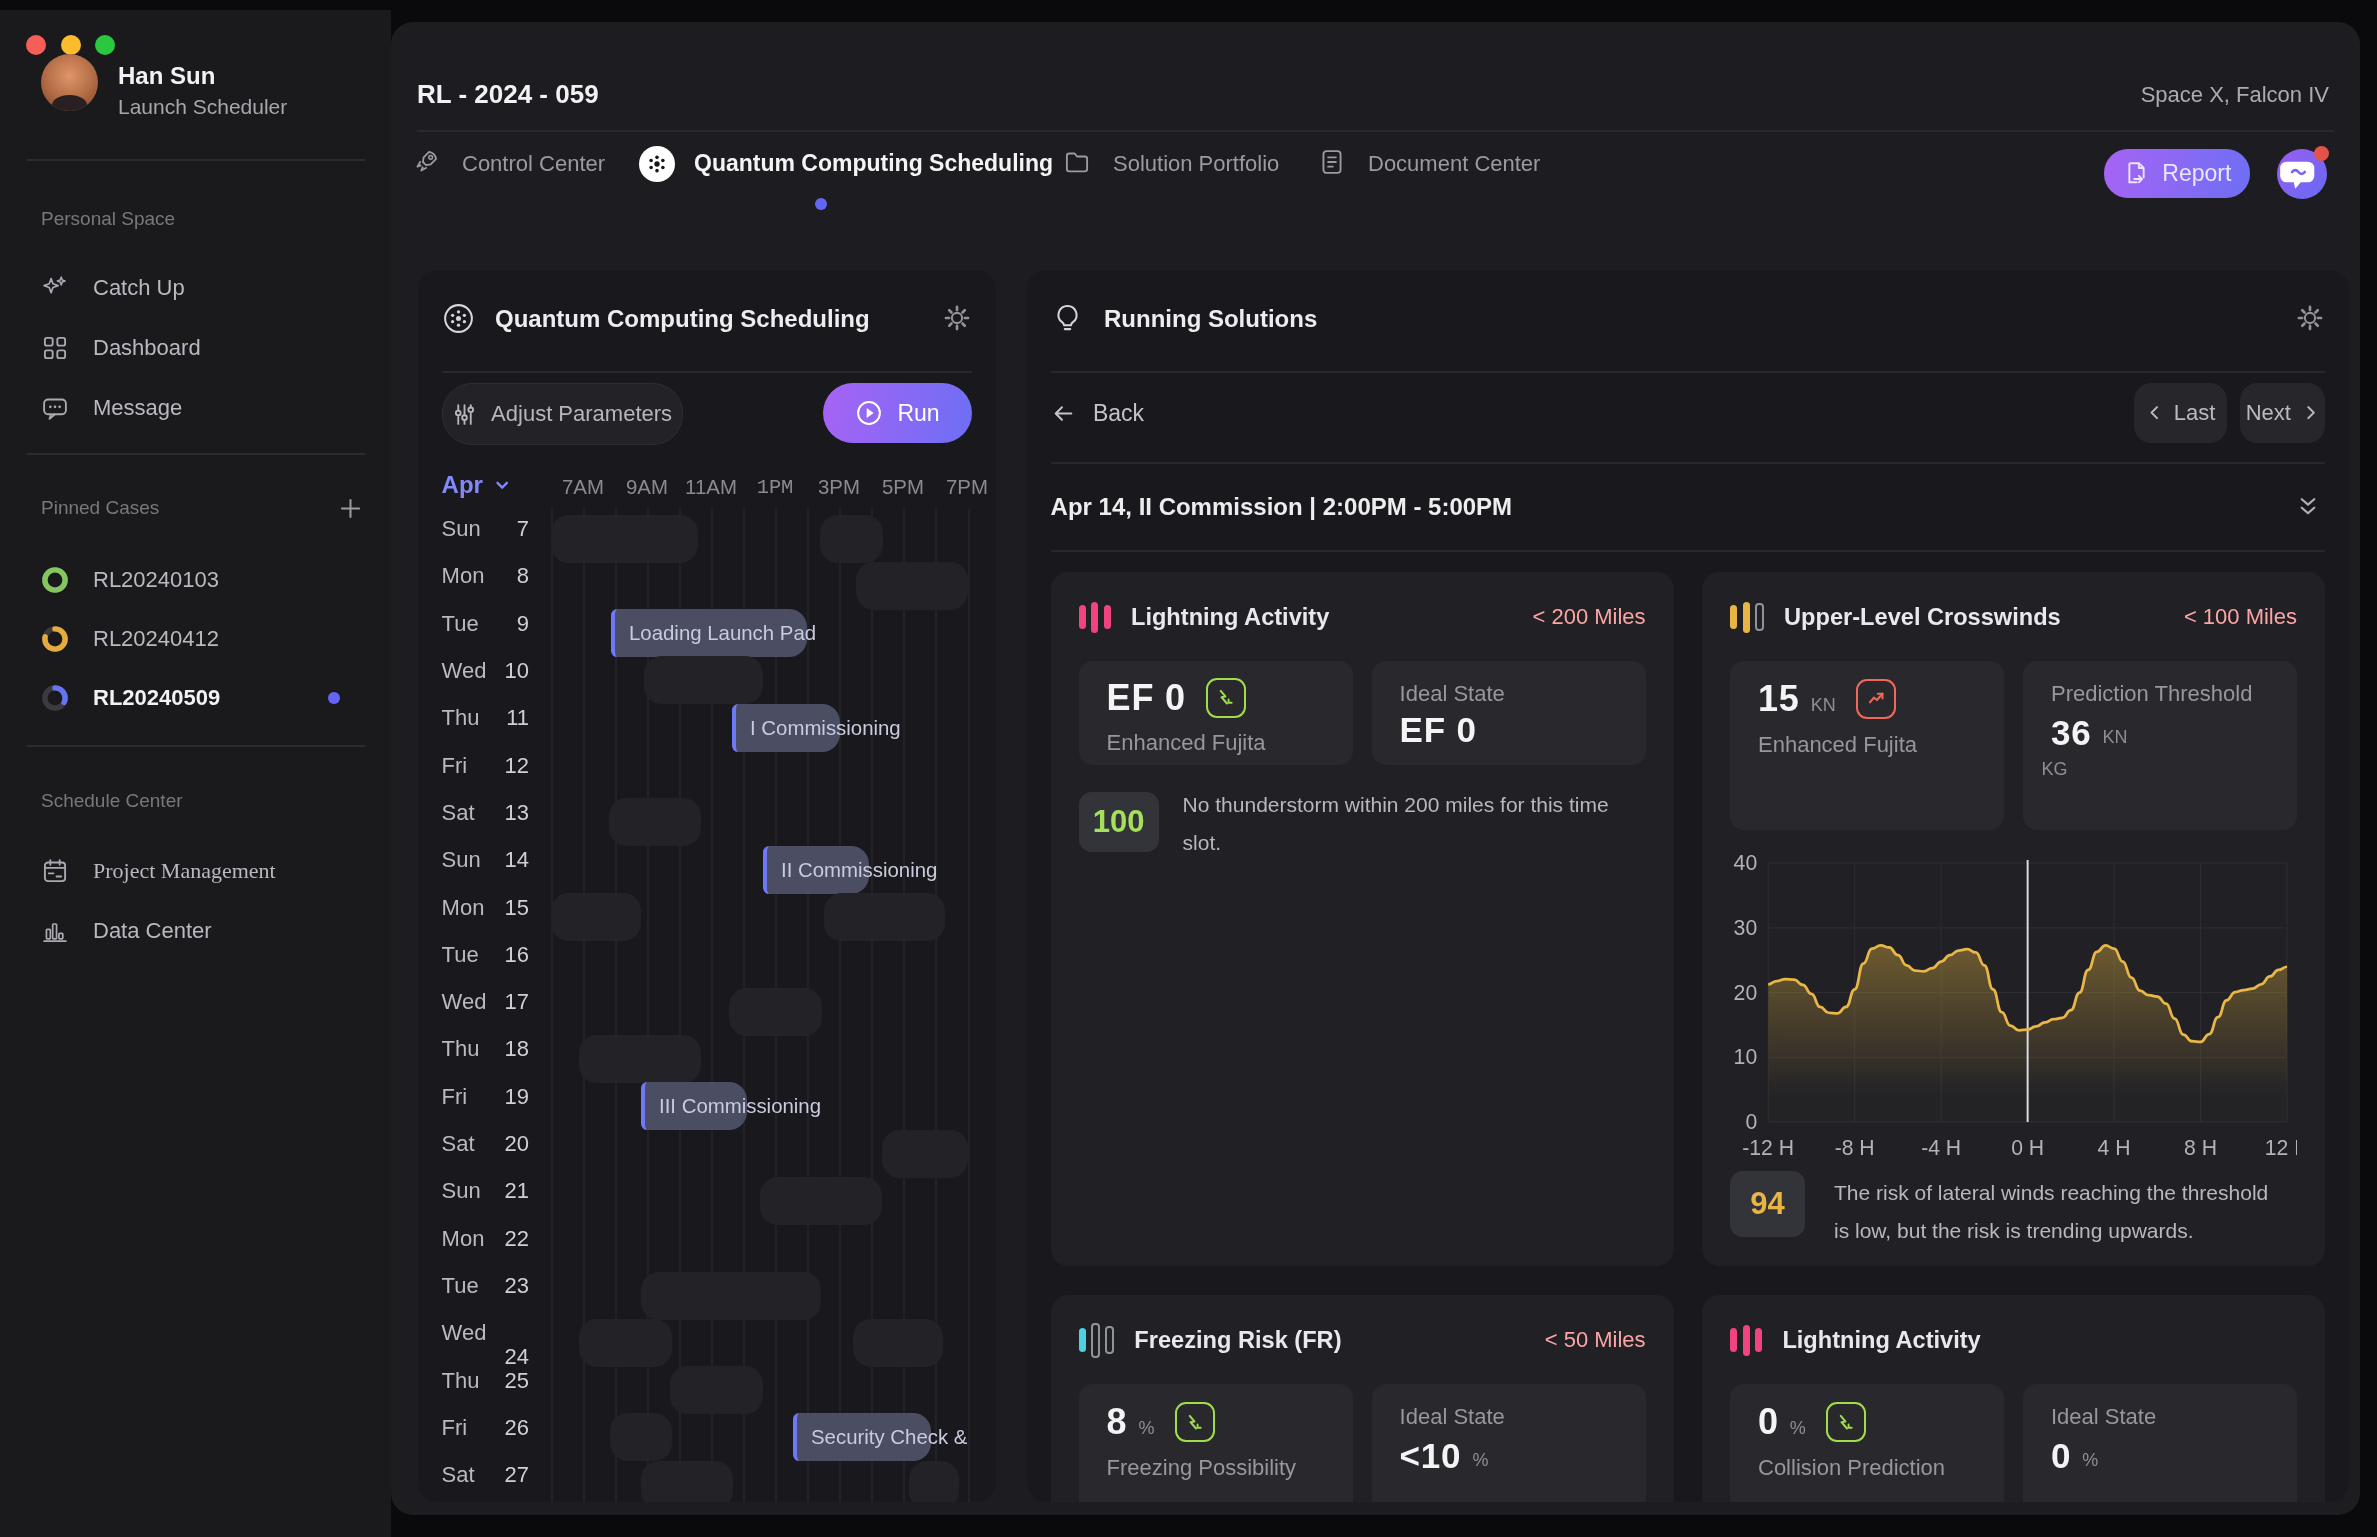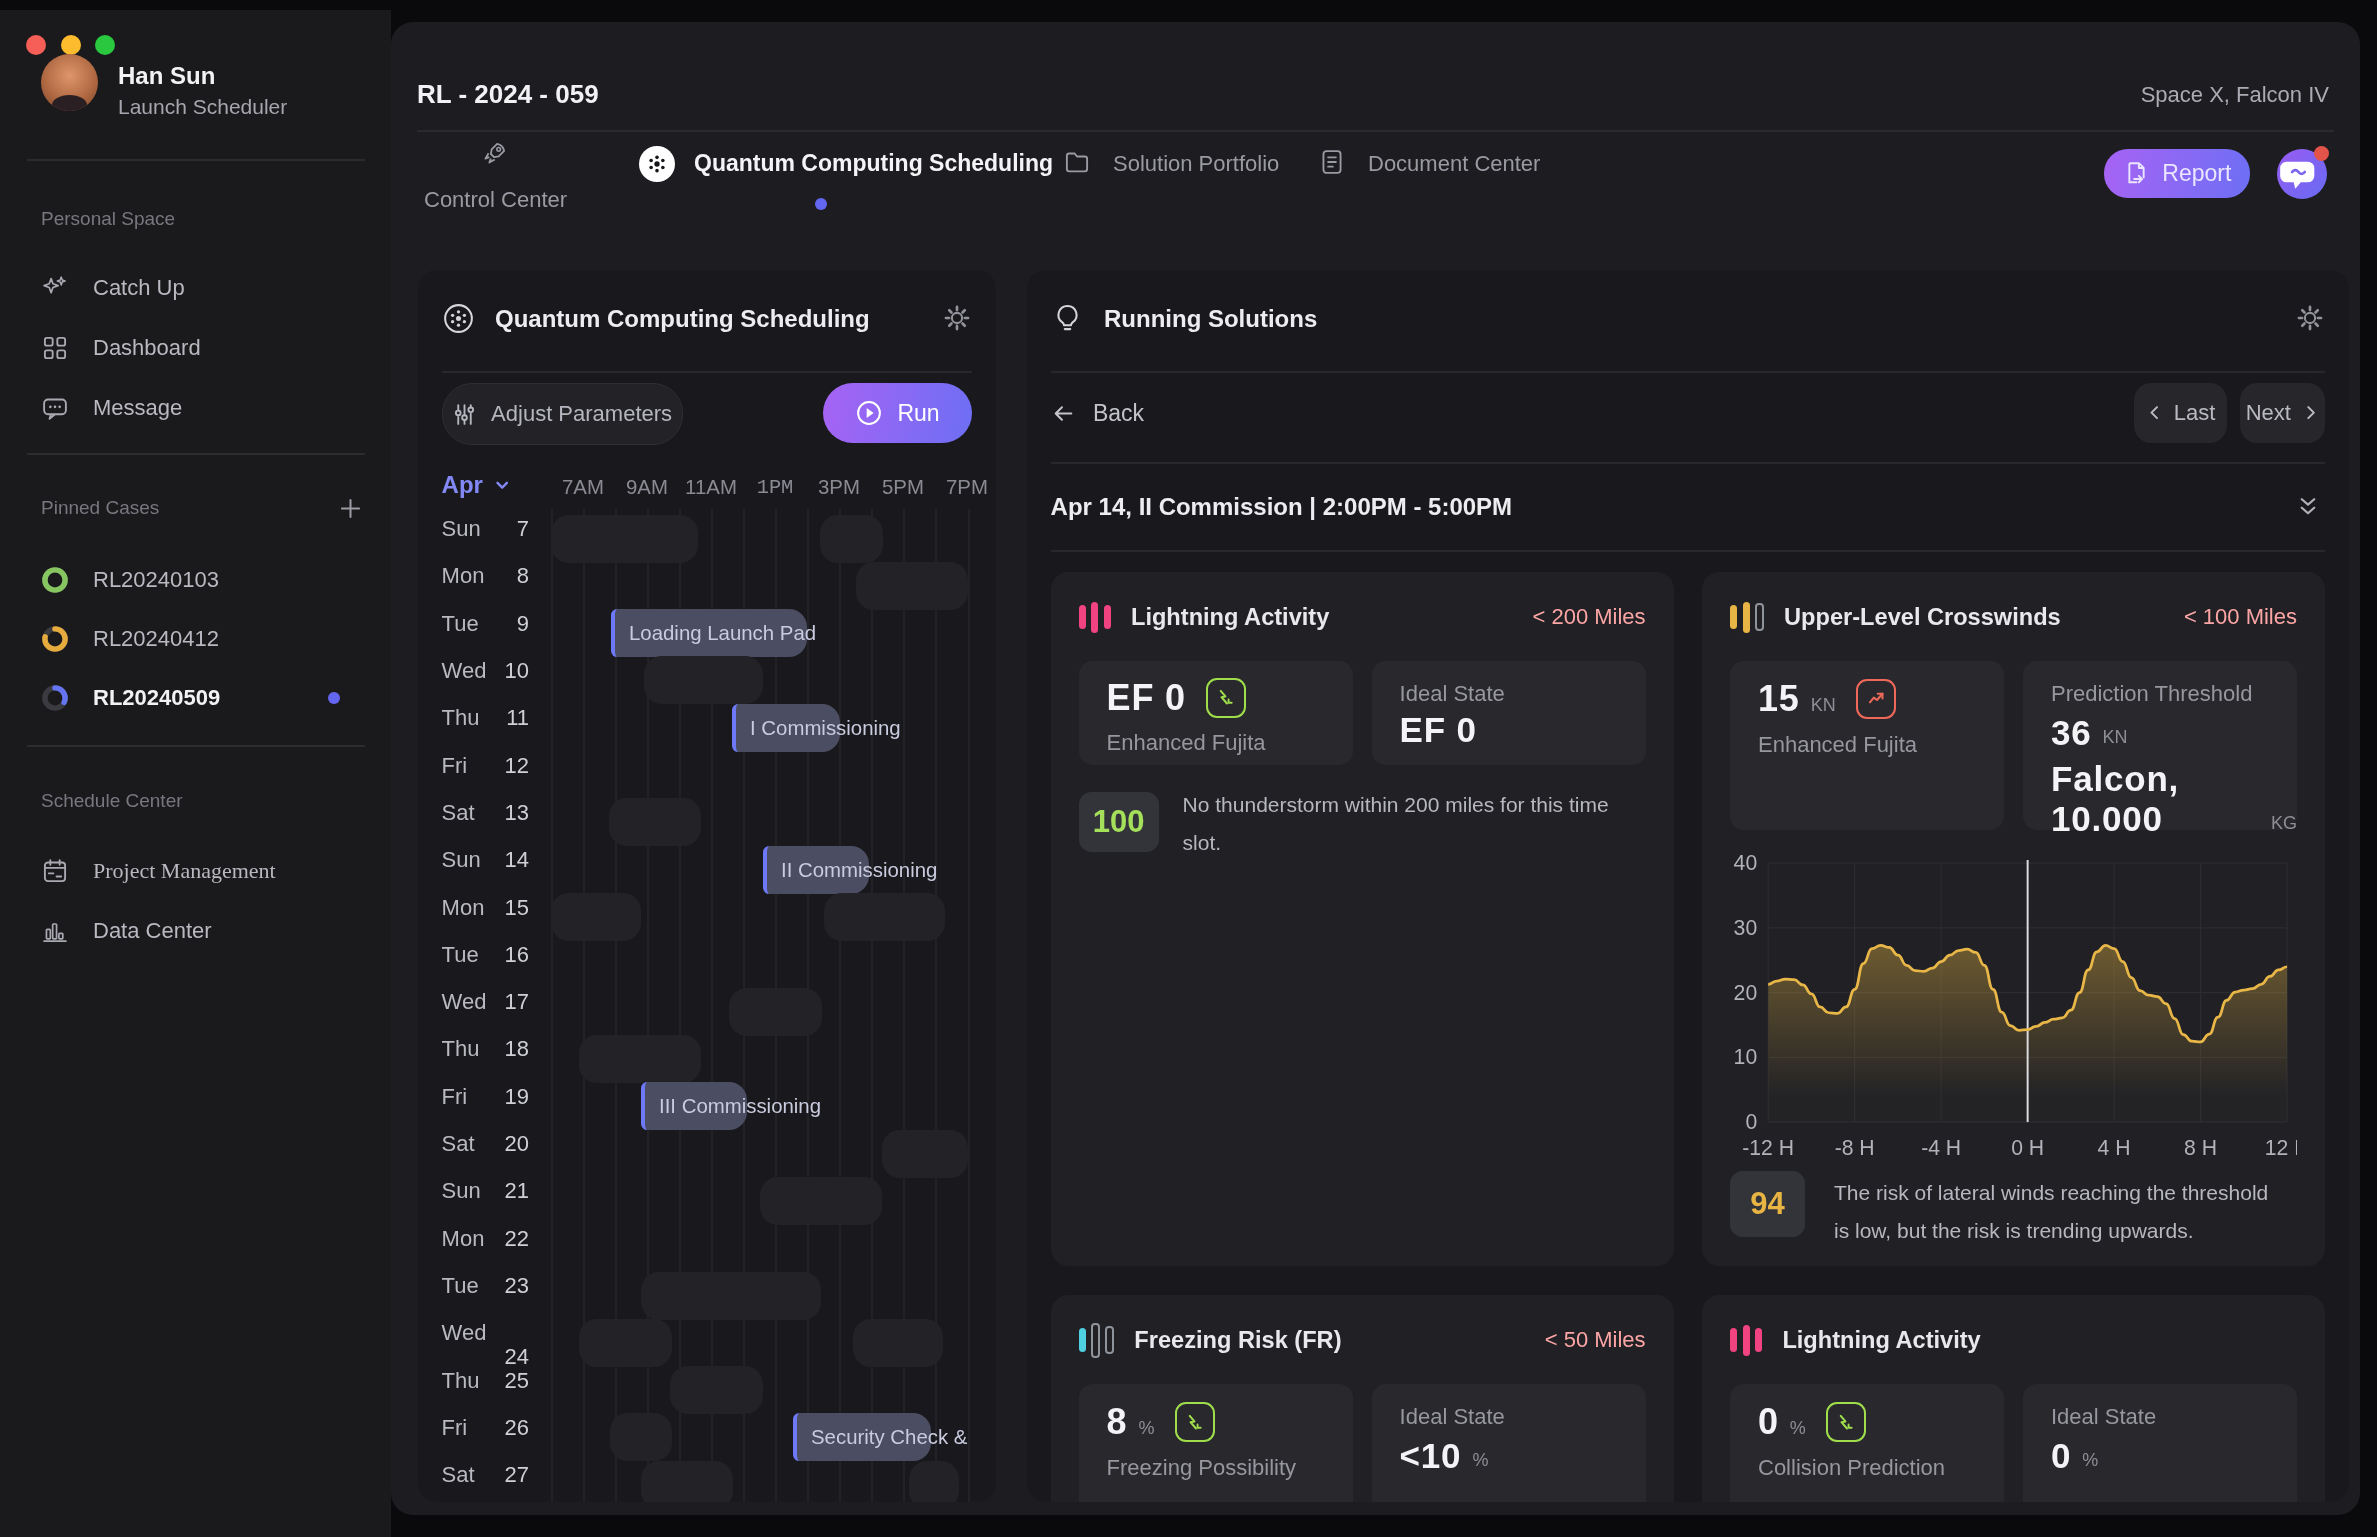--- a/index.html
+++ b/index.html
@@ -201,21 +201,21 @@
       </div>
   <span class="casedot" style="top: 682px;"></span>
     </aside>
 
   <div id="wrap">
     <div id="wtitle">RL - 2024 - 059</div>
     <div id="wright">Space X, Falcon IV</div>
     <div id="hdiv"></div>
 
     <div id="tabsrow">
-        <div class="tab" style="left: 33px; flex-direction: column;">
+        <div class="tab" style="left: 21px;">
           <span class="tic">
             <svg viewBox="0 0 36 36" width="28" height="28">
               <path d="M22 5c5 1 8 4 9 9l-7 7-6 1-4-4 1-6zM12 22l-5 2 4-7M14 24l-2 5 7-4" fill="none" stroke="currentColor" stroke-width="2.3" stroke-linejoin="round"></path>
               <circle cx="24" cy="12" r="2.4" fill="none" stroke="currentColor" stroke-width="2"></circle>
             </svg>
           </span>
           <span class="tlb">Control Center</span>
         </div>
         <div class="tab" style="left: 248px;">
           <svg viewBox="0 0 46 46" width="36" height="36">
@@ -508,21 +508,20 @@
                 </div>
                 <div class="tlabel" style="top: 71px;">Enhanced Fujita</div>
               </div>
               <div class="tile" style="left: 321px; top: 89px; width: 274px; height: 169px;">
                 <div class="tlabel" style="top: 20.4px; color: rgb(151, 151, 159); text-align: center;">Prediction Threshold</div>
                 <div class="bigrow" style="top: 52px; left: 28px;">
                   <span class="bignum" style="font-size: 35px;">36</span>
                   <span class="unit">KN</span>
                 </div>
                 <div class="bigrow" style="top: 98px; left: 28px;">
-                  <span class="bignum" style="font-size: 35px;">Falcon, 10.000</span>
                   <span class="unit">KG</span>
                 </div>
               </div>
               <div class="abs" style="left: 28px; top: 277px; width: 567px; height: 314px;">
                 <svg viewBox="0 0 721 400" width="567" height="314">
     <defs>
       <linearGradient id="areaGrad" x1="0" y1="0" x2="0" y2="1">
         <stop offset="0%" stop-color="#caa13d" stop-opacity="0.45"></stop>
         <stop offset="85%" stop-color="#caa13d" stop-opacity="0.02"></stop>
       </linearGradient>

